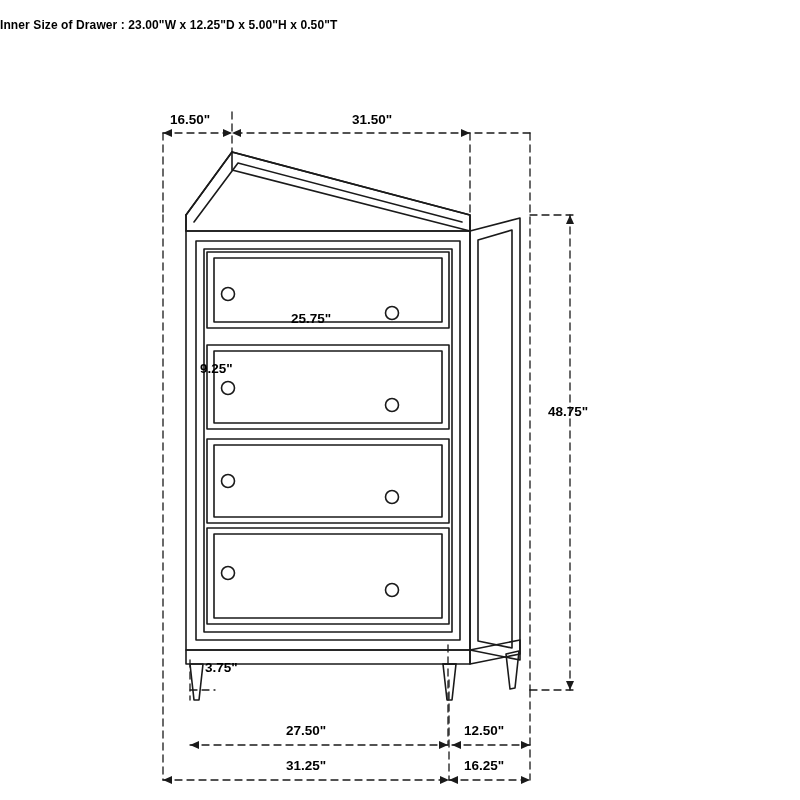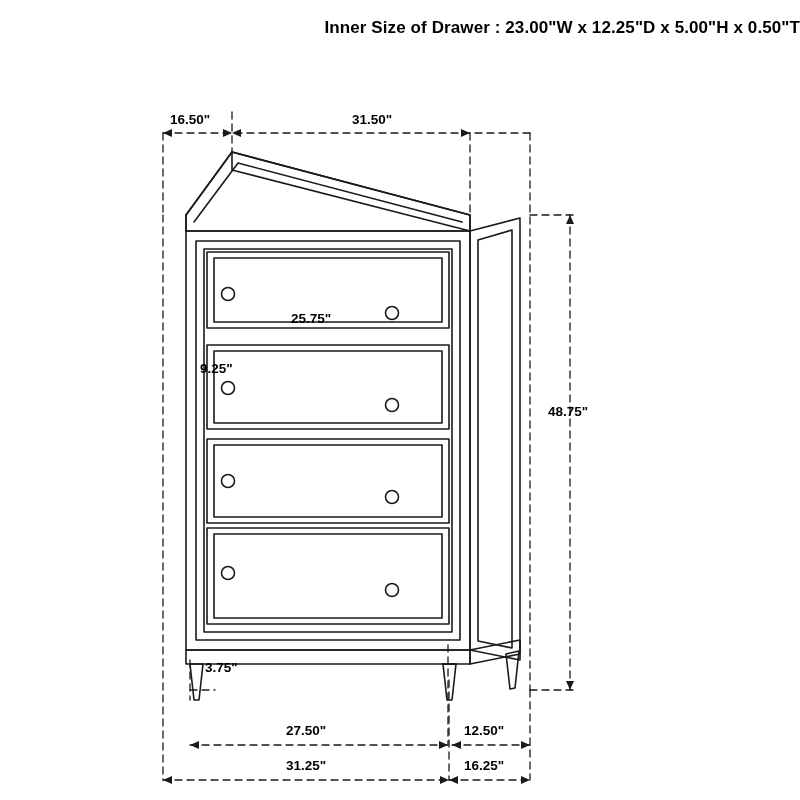--- a/index.html
+++ b/index.html
@@ -18,22 +18,22 @@
   #stage {
     position: relative;
     width: 800px;
     height: 800px;
   }
   .title {
     position: absolute;
     top: 18px;
     left: 0;
     width: 800px;
-    text-align: right;
-    font-size: 17px;
+    text-align: left;
+    font-size: 12px;
     font-weight: bold;
     letter-spacing: 0.1px;
   }
   svg.diagram {
     position: absolute;
     top: 0;
     left: 0;
     width: 800px;
     height: 800px;
   }

